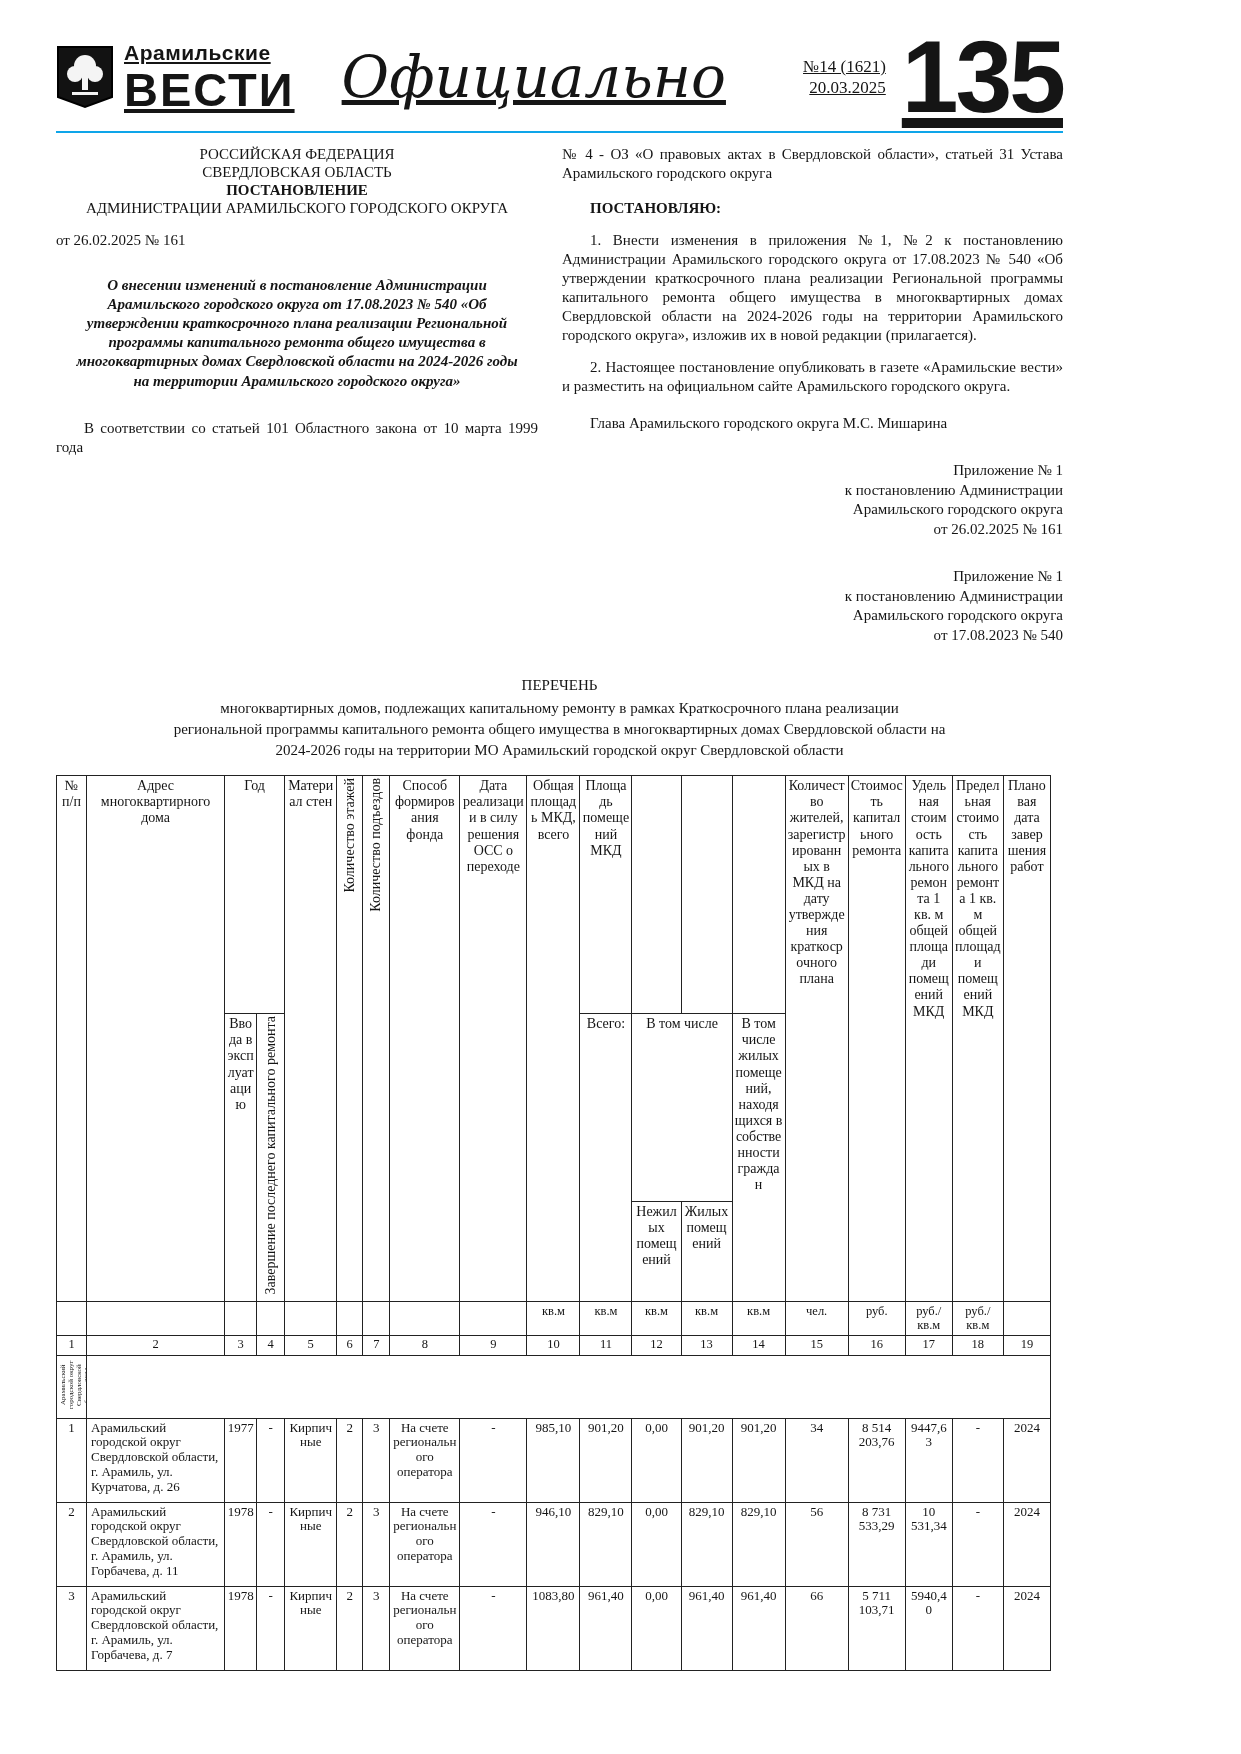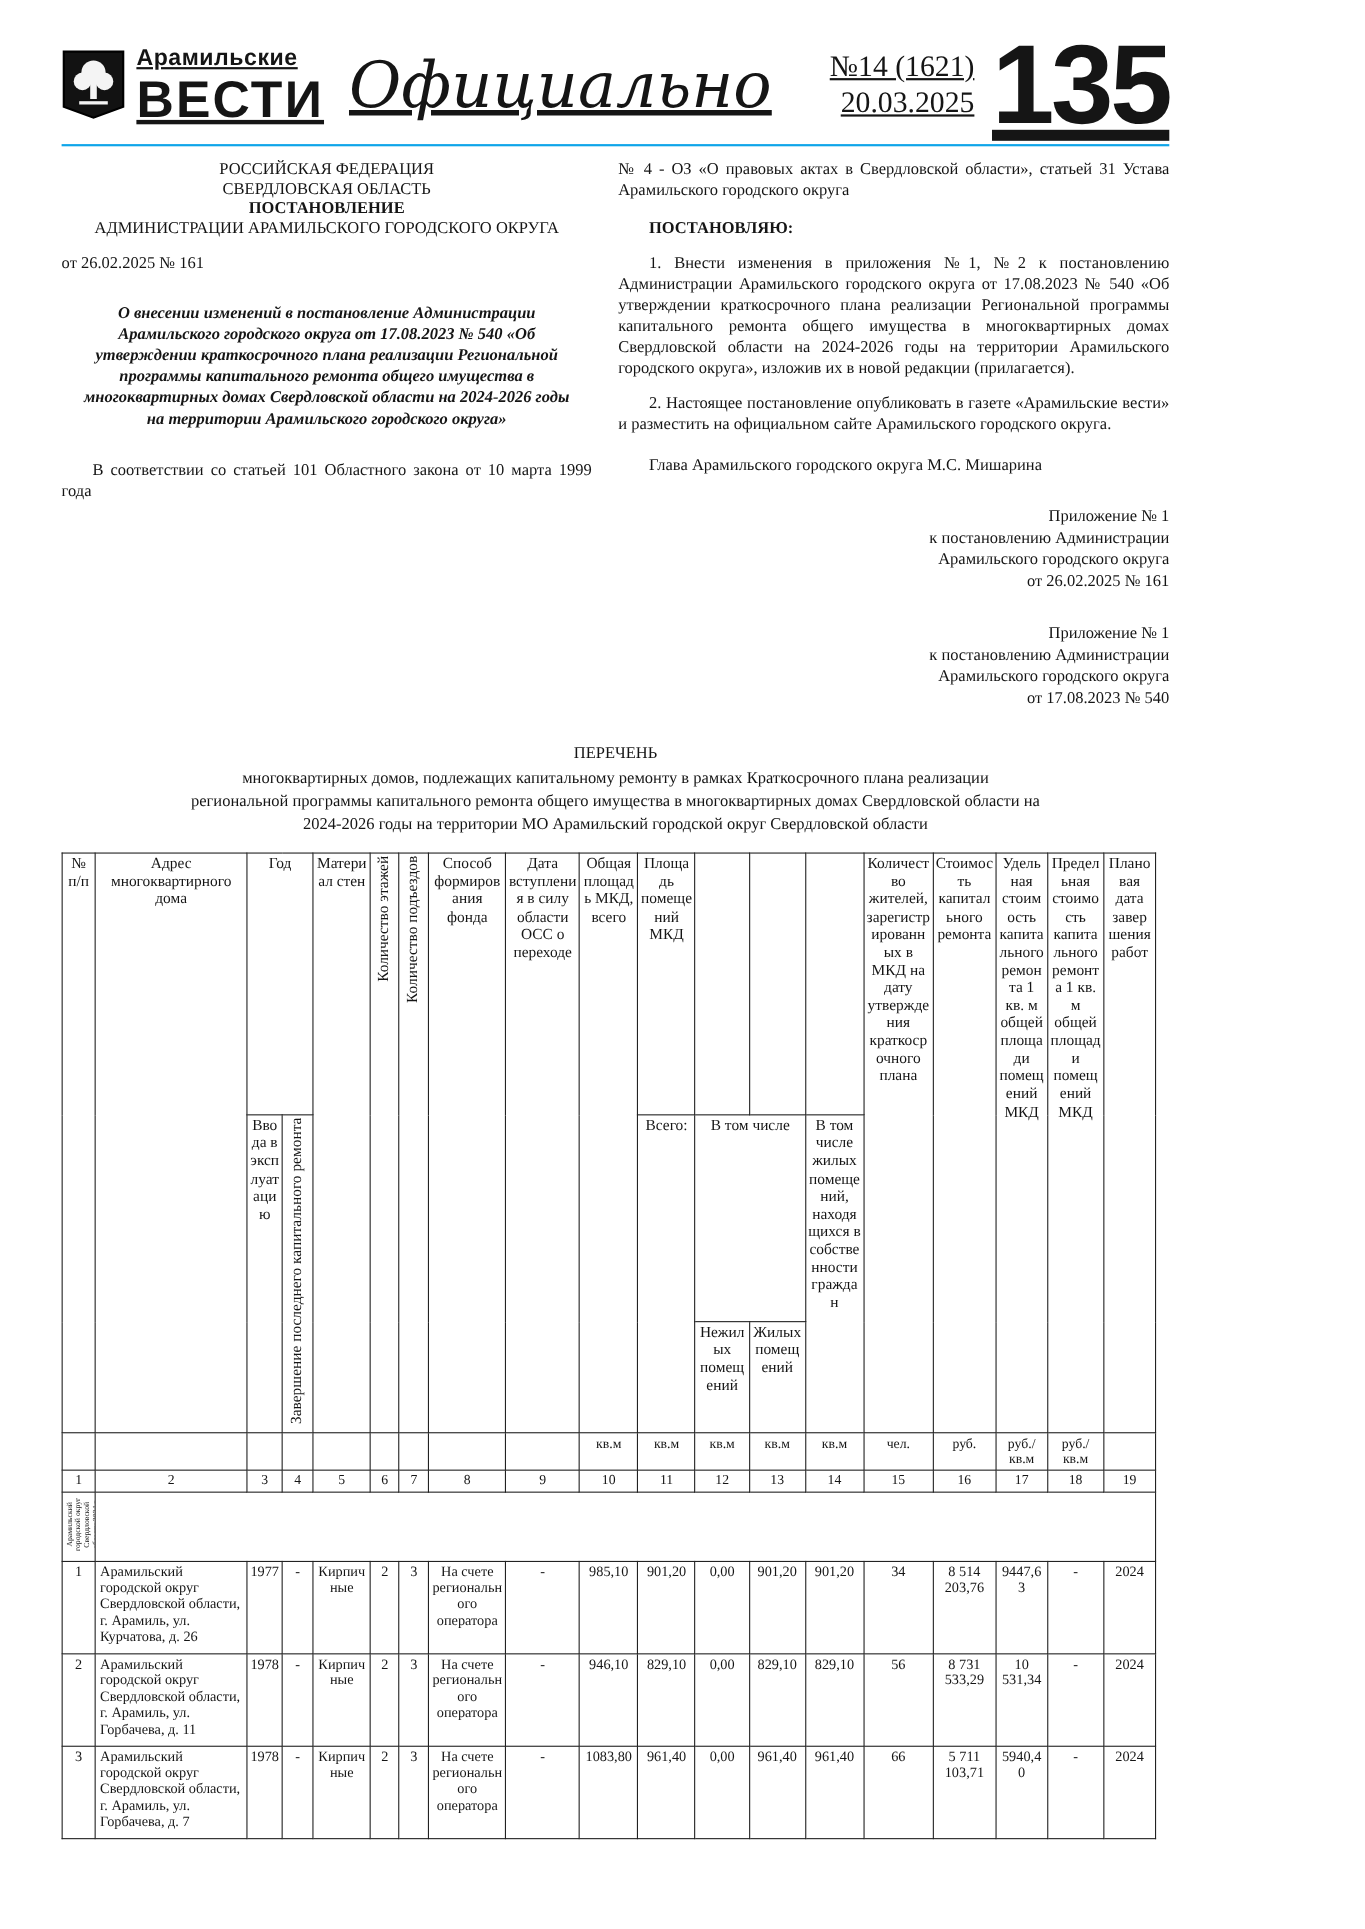--- a/index.html
+++ b/index.html
@@ -9,21 +9,21 @@
 
   
   .masthead{display:flex;align-items:center;gap:16px;padding-bottom:10px;border-bottom:2px solid #0ea5e9;text-decoration:underline;}
   .logo{display:flex;align-items:center;gap:10px;flex:0 0 auto;}
   .emblem{display:inline-block;line-height:0;}
   .logo-text{display:flex;flex-direction:column;line-height:1;}
   .logo-top{font-family:"Liberation Sans",sans-serif;font-weight:bold;font-size:21px;letter-spacing:.5px;}
   .logo-bottom{font-family:"Liberation Sans",sans-serif;font-weight:bold;font-size:47px;letter-spacing:2px;margin-top:3px;}
   .official{flex:1 1 auto;text-align:center;font-style:italic;font-size:58px;
             font-family:"DejaVu Serif","Liberation Serif",serif;padding-right:30px;}
-  .issue{text-align:right;font-size:27px;line-height:1.25;white-space:nowrap;flex:0 0 auto;}
+  .issue{text-align:right;font-size:17px;line-height:1.25;white-space:nowrap;flex:0 0 auto;}
   .page-num{font-family:"Liberation Sans",sans-serif;font-weight:bold;font-size:102px;line-height:.85;
             letter-spacing:-3px;flex:0 0 auto;}
 
   
   .cols{display:flex;gap:24px;margin-top:12px;font-size:15px;line-height:1.27;}
   .col{flex:1 1 0;}
   .col-left{max-width:482px;}
   .decree-heading{text-align:center;line-height:1.2;}
   .bold{font-weight:bold;}
   .date-line{margin-top:14px;}
@@ -163,21 +163,21 @@
         <th rowspan="3">Адрес многоквартирного дома</th>
         <th colspan="2">Год</th>
         <th rowspan="3">Материал стен</th>
         <th rowspan="3" class="v-bottom">
           <span class="vt nw">Количество этажей</span>
         </th>
         <th rowspan="3" class="v-bottom">
           <span class="vt nw">Количество подъездов</span>
         </th>
         <th rowspan="3">Способ формирования фонда</th>
-        <th rowspan="3">Дата вступления в силу области ОСС о переходе</th>
+        <th rowspan="3">Дата реализации в силу решения ОСС о переходе</th>
         <th rowspan="3">Общая площадь МКД, всего</th>
         <th>Площадь помещений МКД</th>
         <th></th>
         <th></th>
         <th></th>
         <th rowspan="3">Количество жителей, зарегистрированных в МКД на дату утверждения краткосрочного плана</th>
         <th rowspan="3">Стоимость капитального ремонта</th>
         <th rowspan="3">Удельная стоимость капитального ремонта 1 кв. м общей площади помещений МКД</th>
         <th rowspan="3">Предельная стоимость капитального ремонта 1 кв. м общей площади помещений МКД</th>
         <th rowspan="3">Плановая дата завершения работ</th>

